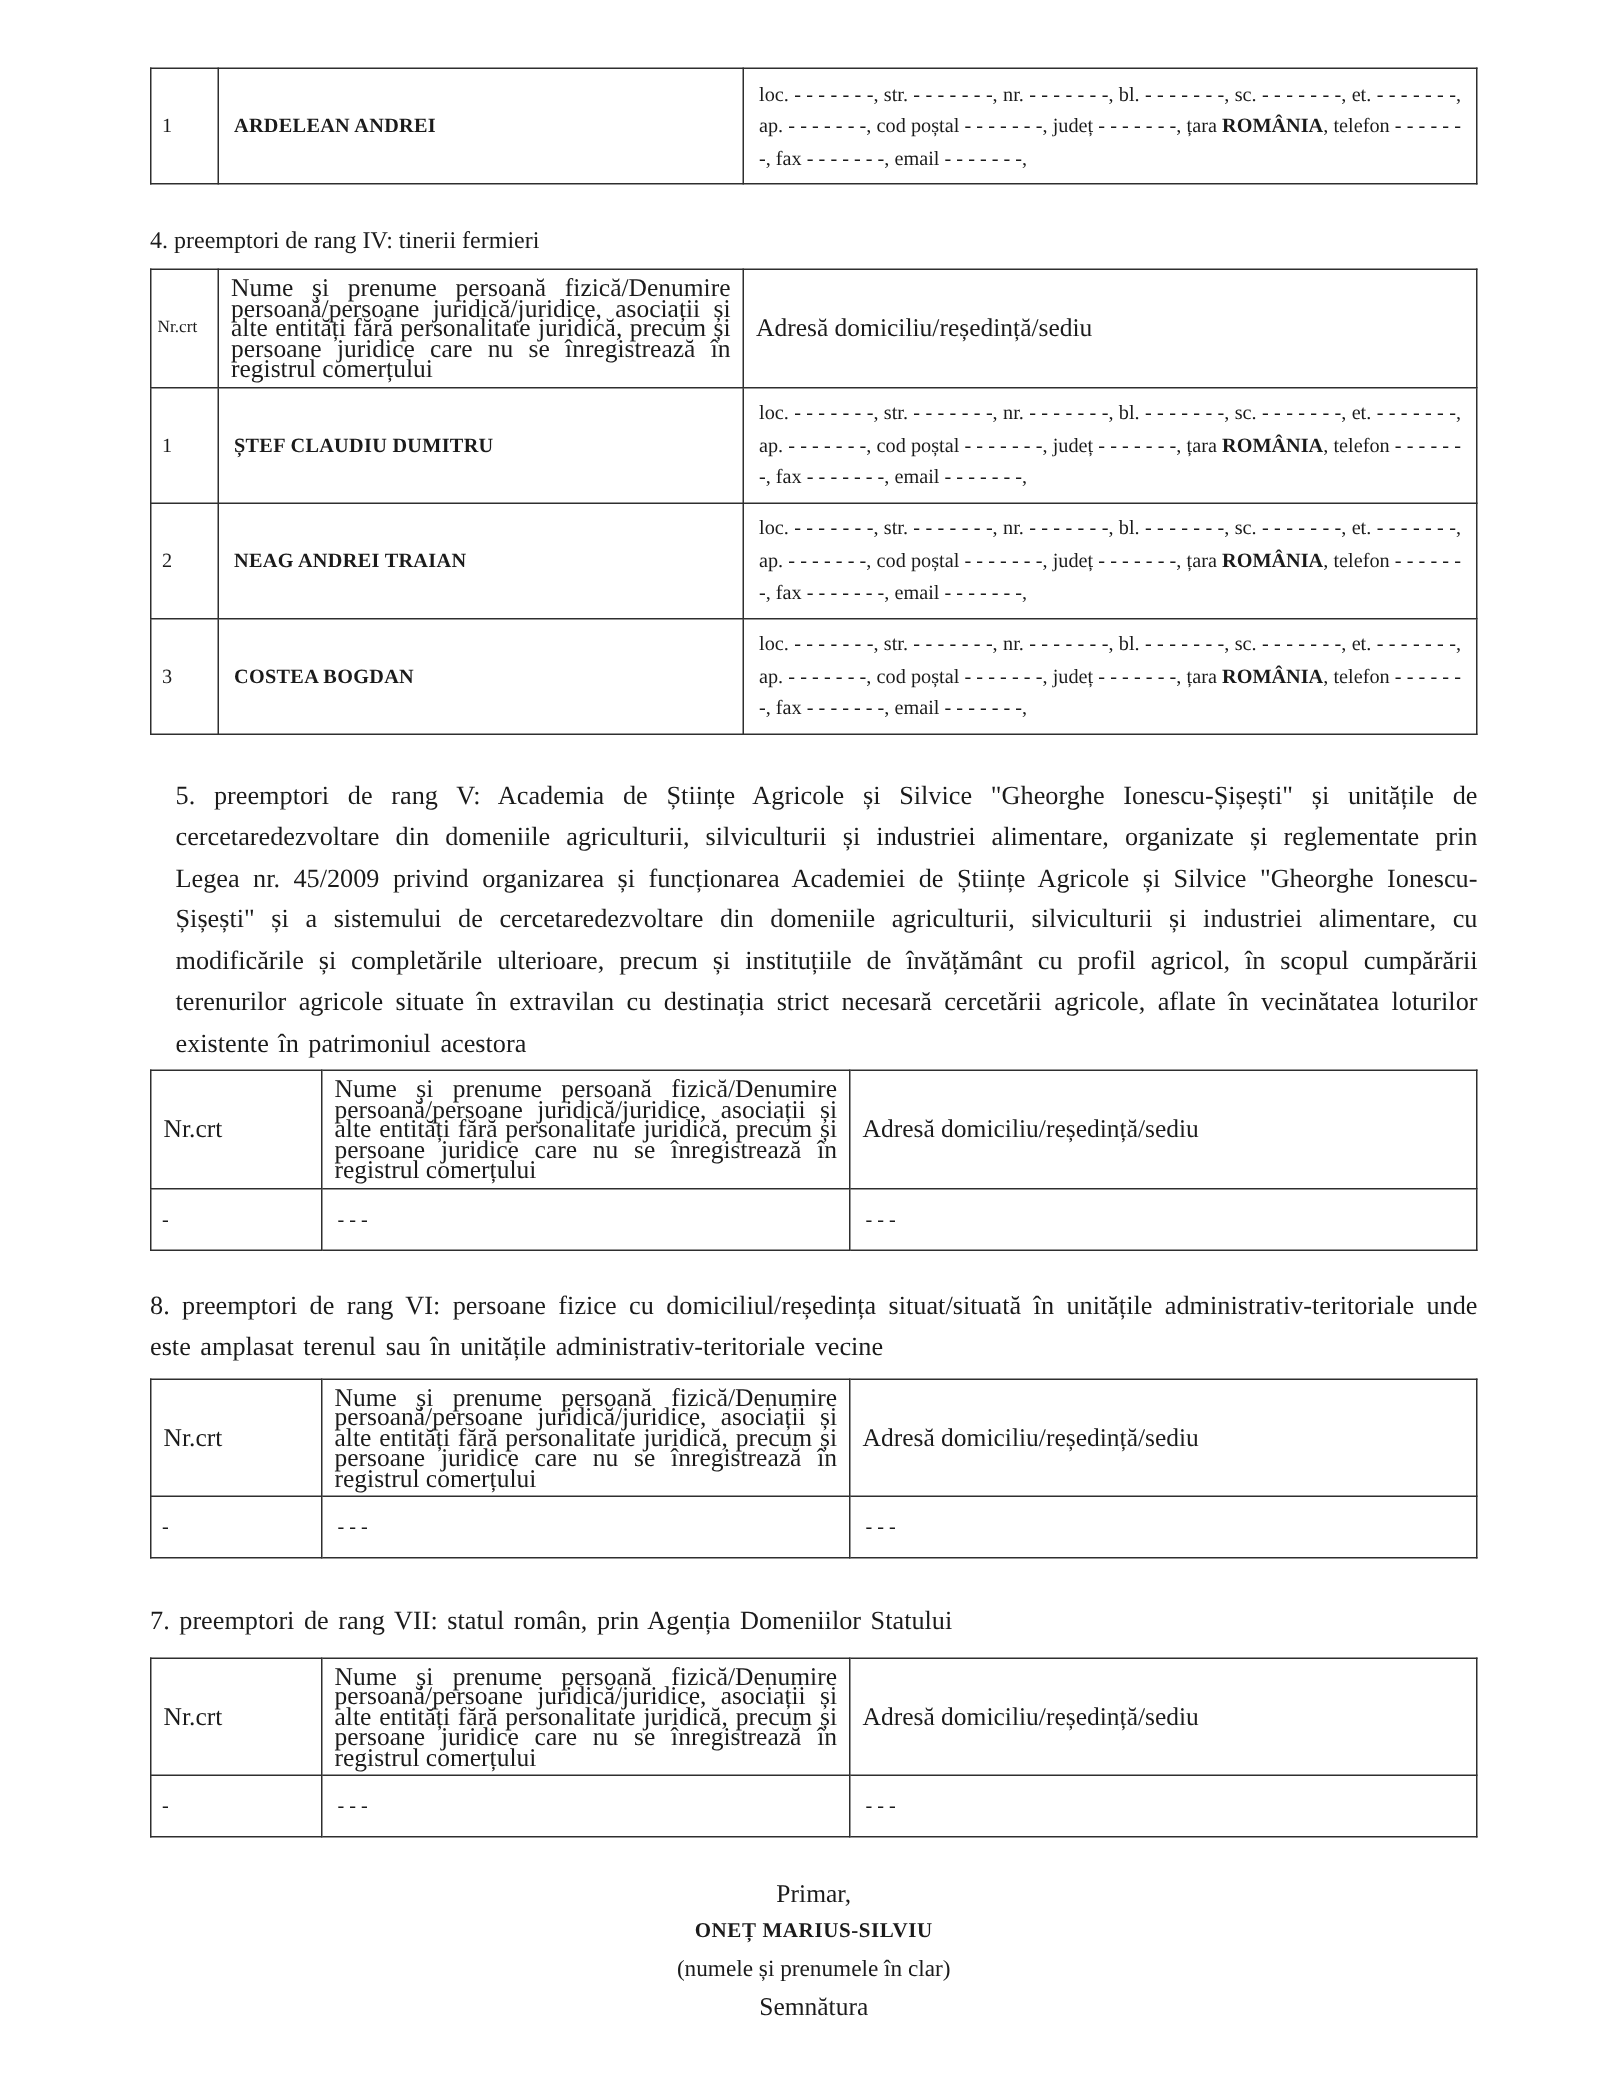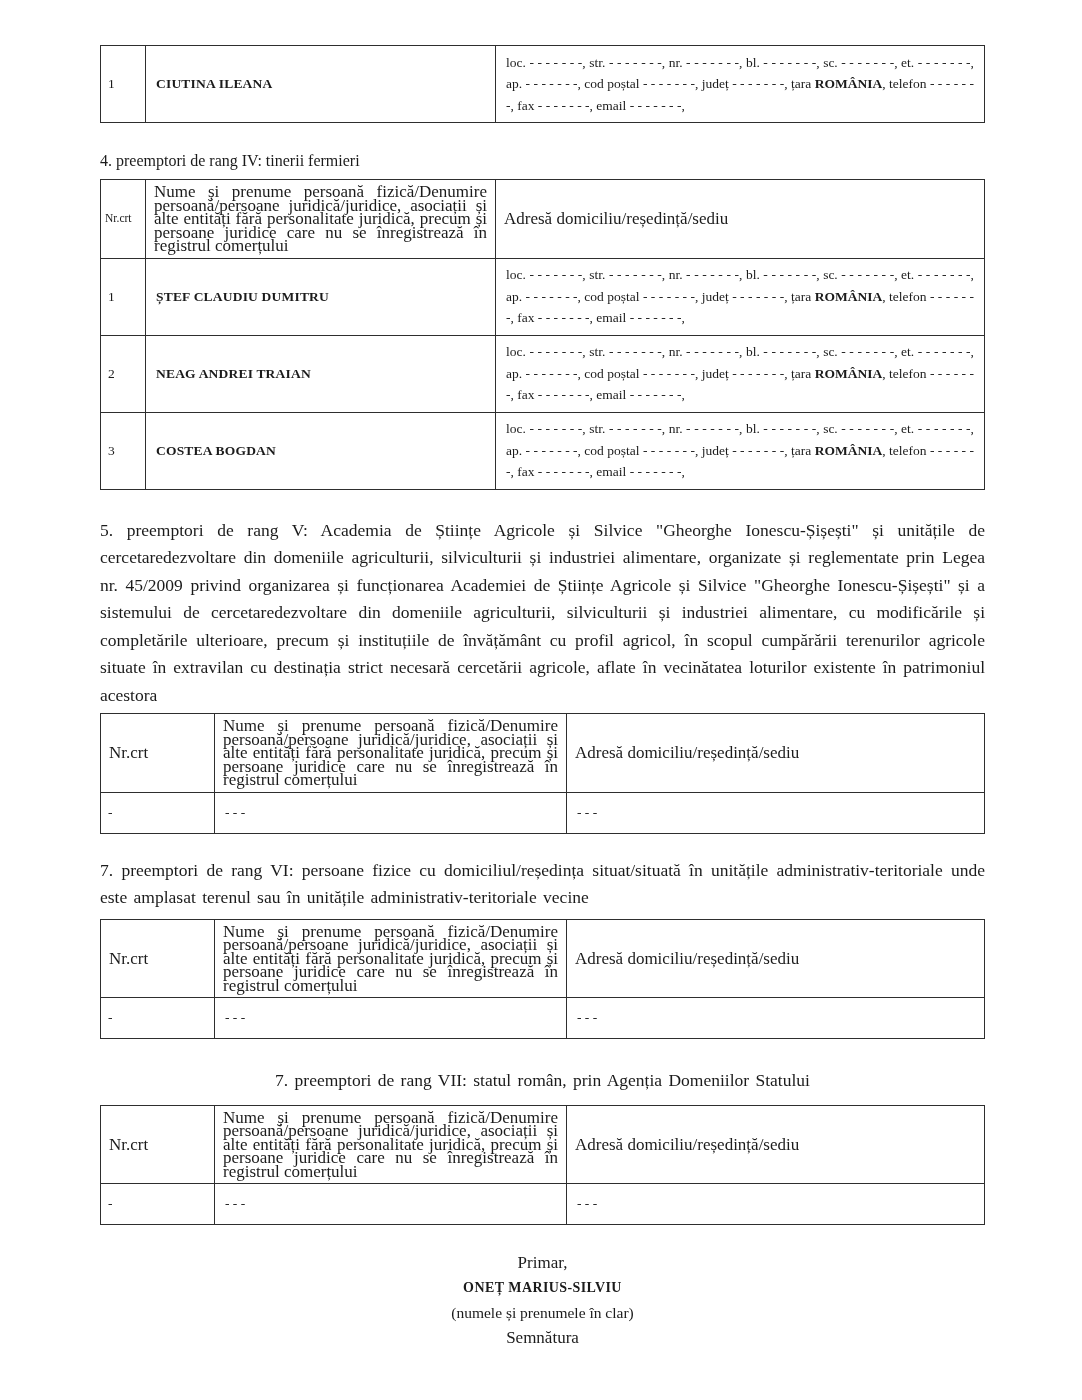--- a/index.html
+++ b/index.html
@@ -53,23 +53,23 @@
   .section-heading {
     font-size: 16px;
     margin: 29px 0 9px 0;
   }
   .para {
     font-size: 17.5px;
     line-height: 27.5px;
     text-align: justify;
     word-spacing: 2px;
   }
-  .para-5 { margin: 27px 0 4px 0; }
+  .para-5 { margin: 27px 0 4px 17px; }
   .para-6 { margin: 23px 0 7px 0; }
-  .para-7 { margin: 28px 0 10px 0; text-align: center; }
+  .para-7 { margin: 28px 0 10px 0; text-align: left; }
 
   .sig { text-align: center; margin-top: 29px; font-size: 17px; }
   .sig p { margin: 0 0 7px 0; line-height: 18px; }
   .sig .name { font-weight: bold; font-size: 14px; letter-spacing: 0.4px; }
   .sig .note { font-size: 15.5px; }
   .sig .dots { margin-top: 43px; letter-spacing: 1px; }
   .sig .ls { margin-top: 14px; }
 </style>
 </head>
 <body>
@@ -78,21 +78,21 @@
 
   <table class="tblA">
     <colgroup>
         <col class="col-nr">
         <col class="col-name">
         <col>
       </colgroup>
     <tbody>
       <tr class="row-tall">
         <td class="c-nr">1</td>
-        <td class="c-name">CIUTINA ILEANA</td>
+        <td class="c-name">ARDELEAN ANDREI</td>
         <td class="c-addr"><span>loc. - - - - - - -, str. - - - - - - -, nr. - - - - - - -, bl. - - - - - - -, sc. - - - - - - -, et. - - - - - - -, ap. - - - - - - -, cod poștal - - - - - - -, județ - - - - - - -, țara </span><span class="b">ROMÂNIA</span><span>, telefon - - - - - - -, fax - - - - - - -, email - - - - - - -,</span></td>
       </tr>
     </tbody>
   </table>
 
   <div class="section-heading">4. preemptori de rang IV: tinerii fermieri</div>
 
   <table class="tblA">
     <colgroup>
         <col class="col-nr">
@@ -138,21 +138,21 @@
         <th class="h-addr">Adresă domiciliu/reședință/sediu</th>
       </tr>
       <tr class="row-empty">
         <td class="c-nr">-</td>
         <td class="c-addr">- - -</td>
         <td class="c-addr">- - -</td>
       </tr>
     </tbody>
   </table>
 
-  <p class="para para-6">7. preemptori de rang VI: persoane fizice cu domiciliul/reședința situat/situată în unitățile administrativ-teritoriale unde este amplasat terenul sau în unitățile administrativ-teritoriale vecine</p>
+  <p class="para para-6">8. preemptori de rang VI: persoane fizice cu domiciliul/reședința situat/situată în unitățile administrativ-teritoriale unde este amplasat terenul sau în unitățile administrativ-teritoriale vecine</p>
 
   <table class="tblB">
     <colgroup>
         <col class="col-nr">
         <col class="col-name">
         <col>
       </colgroup>
     <tbody>
       <tr>
         <th class="h-nr">Nr.crt</th>

